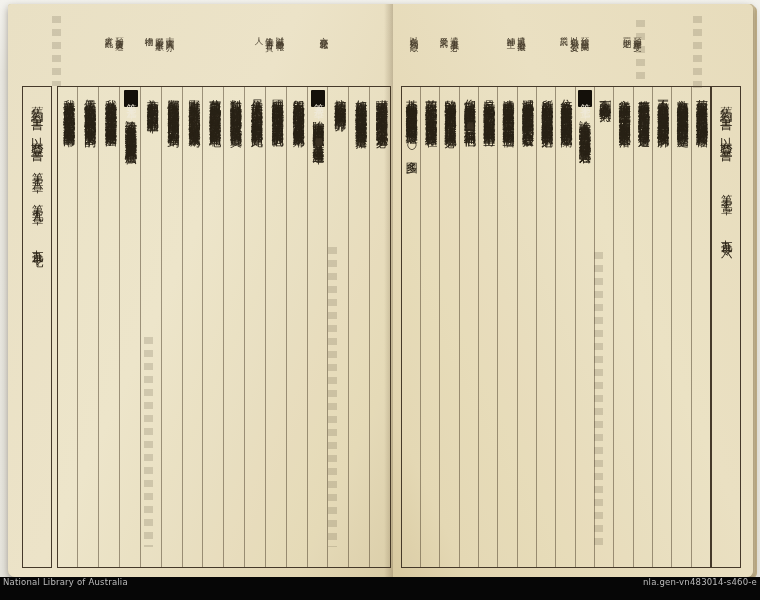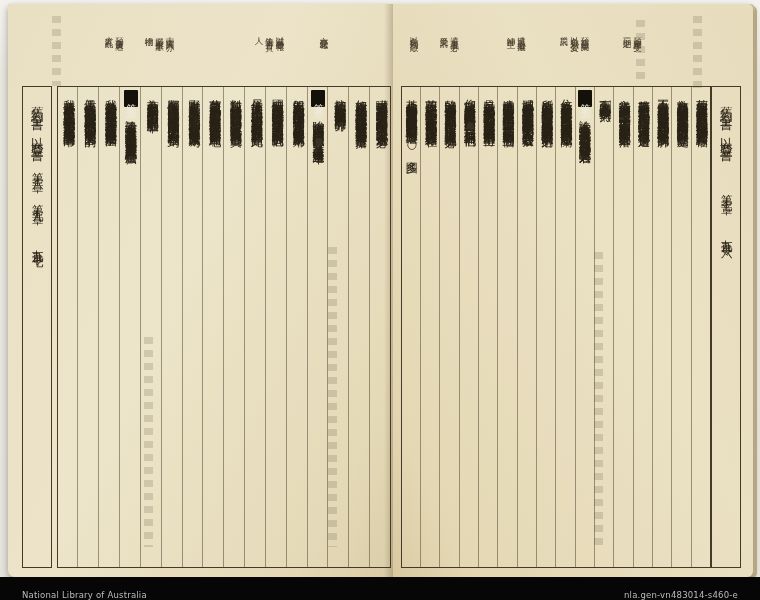--- a/index.html
+++ b/index.html
@@ -64,21 +64,21 @@
   .right .rn1{left:230px;} .right .rn2{left:167px;} .right .rn3{left:114px;}
   .right .rn4{left:47px;}  .right .rn5{left:17px;}
   .left  .ln1{left:312px;} .left  .ln2{left:247px;} .left  .ln3{left:137px;}
   .left  .ln4{left:97px;}
   
   .bleed{position:absolute;width:9px;opacity:.26;filter:blur(.7px);
     background:repeating-linear-gradient(180deg,rgba(85,75,55,.7) 0 7px,rgba(0,0,0,0) 7px 13px);}
   
   .bottom-bar{position:absolute;left:0;bottom:0;width:760px;height:23px;
     background:#060606;color:#bcbcbc;display:flex;justify-content:space-between;
-    align-items:flex-end;padding:0 22px;box-sizing:border-box;
+    align-items:flex-start;padding:0 3px;box-sizing:border-box;
     font-family:"DejaVu Sans", sans-serif;font-size:8.5px;letter-spacing:.2px;}
 </style>
 </head>
 <body>
 
 <div class="stage">
   <div class="book">
 
     <div class="page left">
       <div class="mnote ln1">

